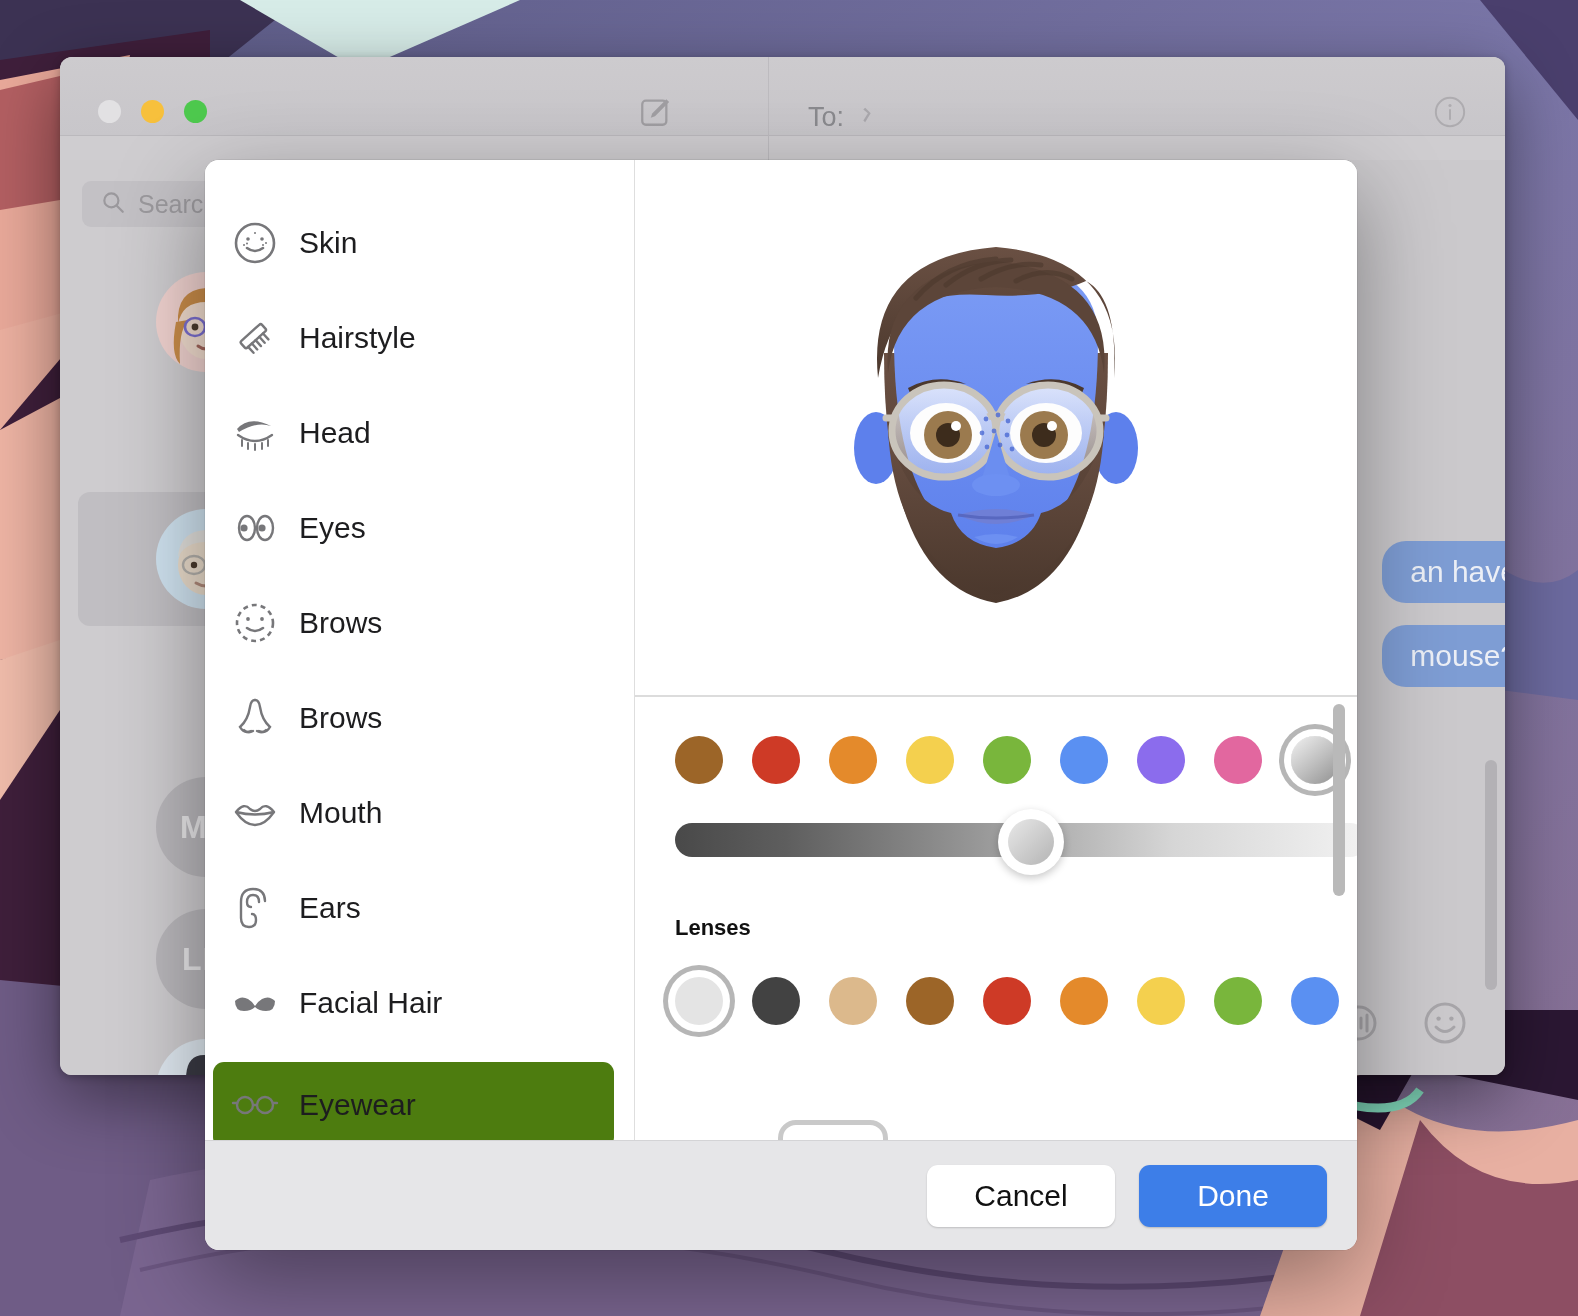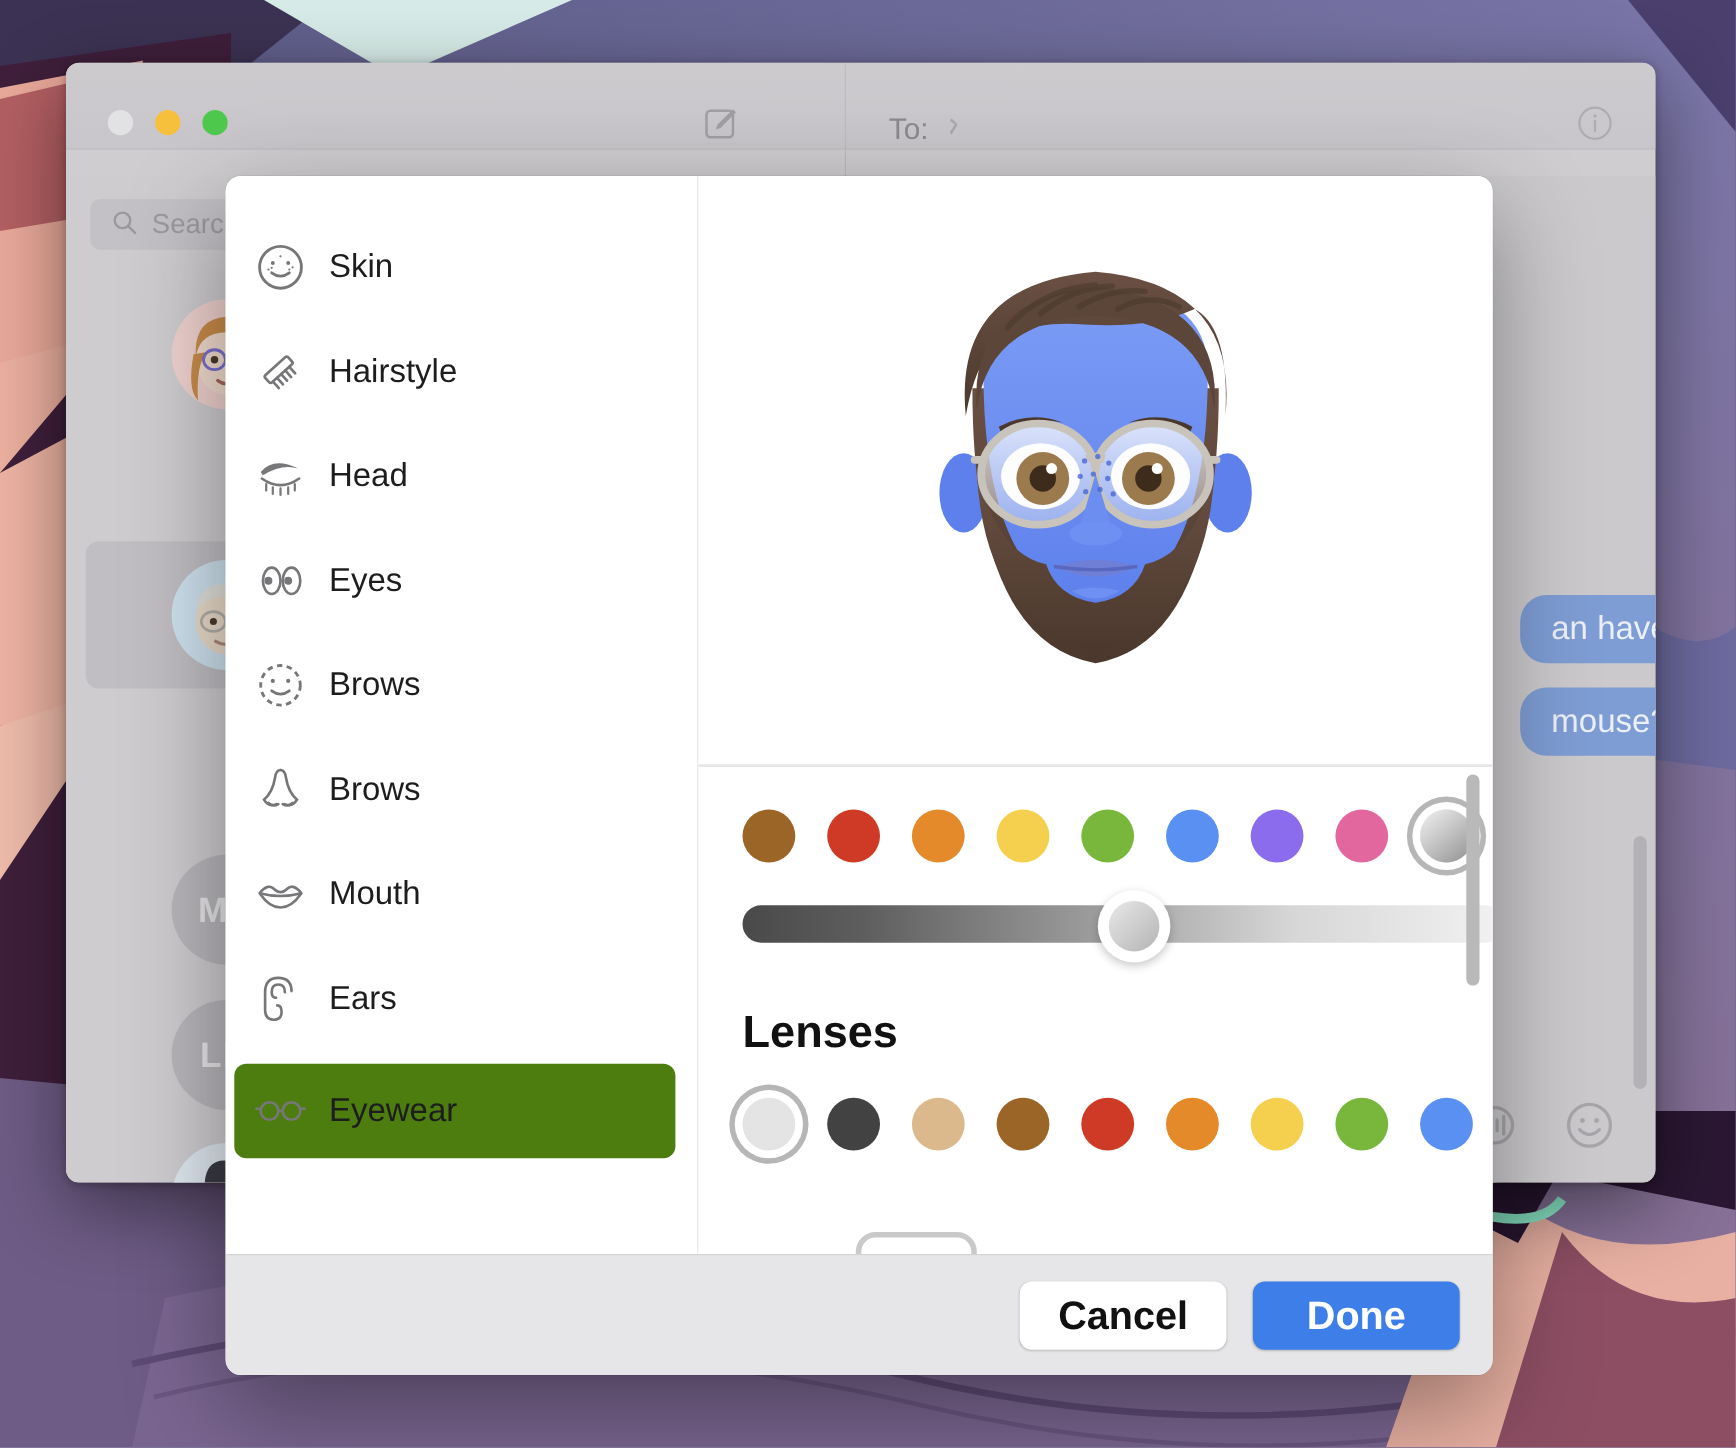--- a/index.html
+++ b/index.html
@@ -120,41 +120,41 @@
   .tone-thumb {
     position:absolute; left:323px; top:-8px; width:66px; height:66px; border-radius:50%;
     background:#fff; box-shadow:0 3px 9px rgba(0,0,0,.22);
     display:flex; align-items:center; justify-content:center;
   }
   .tone-thumb i {
     width:46px; height:46px; border-radius:50%;
     background:linear-gradient(135deg,#e8e8e8,#b4b4b4);
   }
 
-  .section-title { font-size:41px; font-weight:700; color:#111; margin-top:52px; }
+  .section-title { font-size:22px; font-weight:700; color:#111; margin-top:52px; }
 
   .frame-peek {
     position:absolute; left:143px; bottom:-24px; width:110px; height:44px;
     border:5px solid #c9c9c9; border-radius:18px; background:#fff;
   }
 
   .opt-scrollbar {
     position:absolute; right:12px; top:8px; width:12px; height:192px;
     background:#b9b9b9; border-radius:6px;
   }
   .opt-sep { position:absolute; left:0; right:0; top:0; height:1px; background:#dcdcdc; }
 
   
   .dlg-footer {
     height:110px; background:#e6e6e8; border-top:1px solid #d4d4d6;
     display:flex; align-items:center; justify-content:flex-end; gap:24px; padding-right:30px;
   }
   .btn {
-    height:62px; min-width:188px; border-radius:11px; font-size:36px;
-    display:flex; align-items:center; justify-content:center; border:none; cursor:default;font-weight:bold;
+    height:62px; min-width:188px; border-radius:11px; font-size:30px;
+    display:flex; align-items:center; justify-content:center; border:none; cursor:default;
   }
   .btn.cancel { background:#fff; color:#111; box-shadow:0 1px 2px rgba(0,0,0,.18); }
   .btn.done { background:#3d7ee8; color:#fff; box-shadow:0 1px 2px rgba(0,0,0,.2); }
 </style>
 </head>
 <body>
 
 <div id="wallpaper">
   <svg viewBox="0 0 1578 1316" preserveAspectRatio="none">
     <defs>
@@ -406,20 +406,28 @@
       <div class="cat-item">
         <span class="cat-icon">
           <svg viewBox="0 0 48 48" fill="none" stroke="#77777a" stroke-width="2.4" stroke-linecap="round">
             <path d="M34 17 Q34 5 22 5 Q10 5 10 18 V34 Q10 43 18 43 Q25 43 25 36 Q25 30 21 30"></path>
             <path d="M28 18 Q28 11 22 11 Q16 11 16 18 Q16 23 20 23"></path>
           </svg>
         </span>
         <span class="cat-label">Ears</span>
       </div>
 
+      <div class="cat-item">
+        <span class="cat-icon">
+          <svg viewBox="0 0 48 48">
+            <path d="M4 22 Q10 16 17 20 Q22 23 24 27 Q26 23 31 20 Q38 16 44 22 Q44 32 35 32 Q28 32 24 28 Q20 32 13 32 Q4 32 4 22 Z" fill="#77777a"></path>
+          </svg>
+        </span>
+        <span class="cat-label">Facial Hair</span>
+      </div>
 
       <div class="cat-item selected">
         <span class="cat-icon">
           <svg viewBox="0 0 48 48" fill="none" stroke="#77777a" stroke-width="2.4">
             <circle cx="14" cy="24" r="8"></circle>
             <circle cx="34" cy="24" r="8"></circle>
             <path d="M22 24 H26" stroke-linecap="round"></path>
             <path d="M2 22 H6 M42 22 H46" stroke-linecap="round"></path>
           </svg>
         </span>

